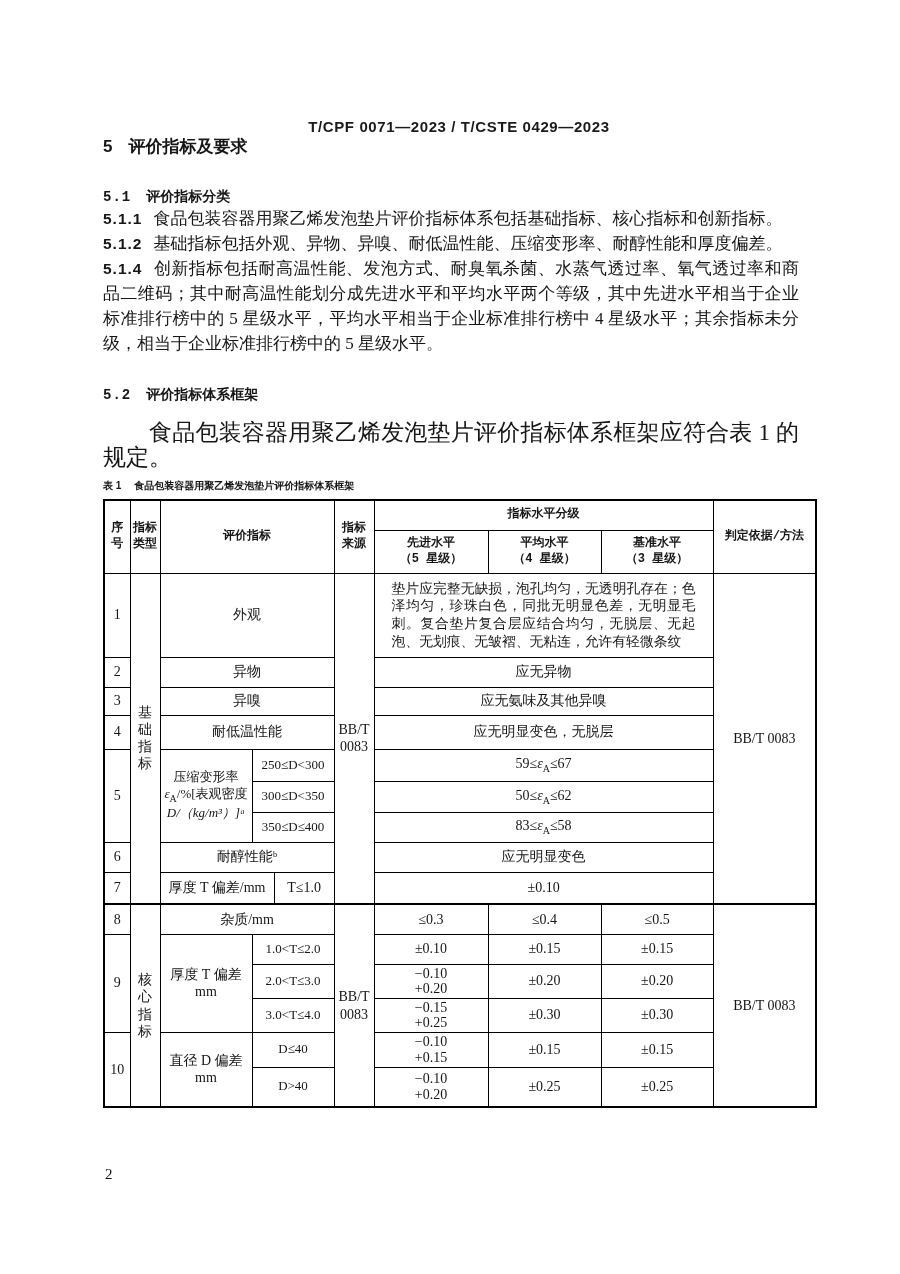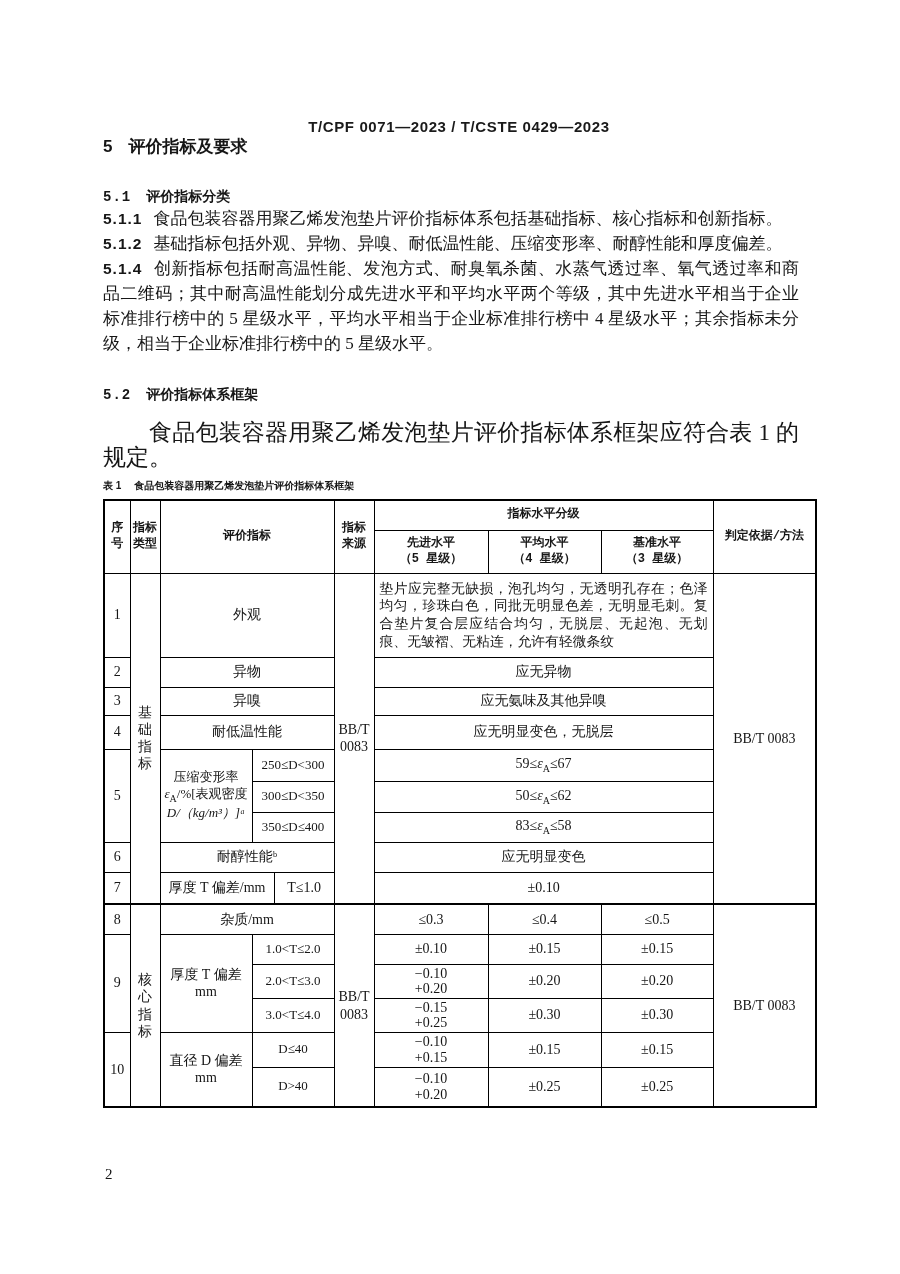--- a/index.html
+++ b/index.html
@@ -34,21 +34,21 @@
   table.tbl {
     margin-top:6px; border-collapse:collapse; table-layout:fixed; width:712px;
     border:2px solid #000; font-size:14px;
   }
   .tbl td {
     border:1px solid #000; text-align:center; vertical-align:middle;
     padding:0 2px; line-height:1.22; overflow:hidden;
   }
   .tbl tr.head td { font-family:Liberation Mono, monospace; font-weight:700; font-size:12px; line-height:1.3; }
   .tbl tr.sec td { border-top:2px solid #000; }
-  td.desc { text-align:justify; padding:2px 5px; line-height:17.6px; font-size:13.8px; }
+  td.desc { text-align:justify; padding:2px 17px; line-height:17.6px; font-size:13.8px; }
   td.smalltxt { font-size:13px; line-height:1.3; }
   td.stack div { line-height:15.5px; }
   .it { font-style:italic; }
   sub { font-size:10px; }
 
   .pageno { position:absolute; left:105px; top:1166px; font-size:15px; }
 </style>
 </head>
 <body>
 

